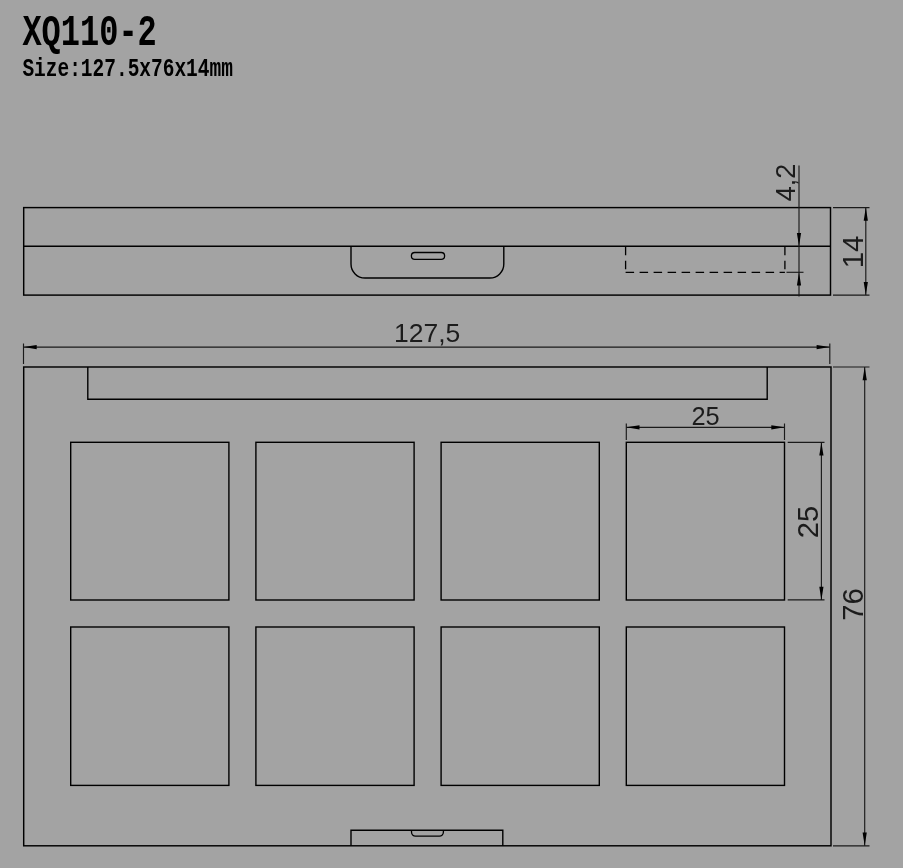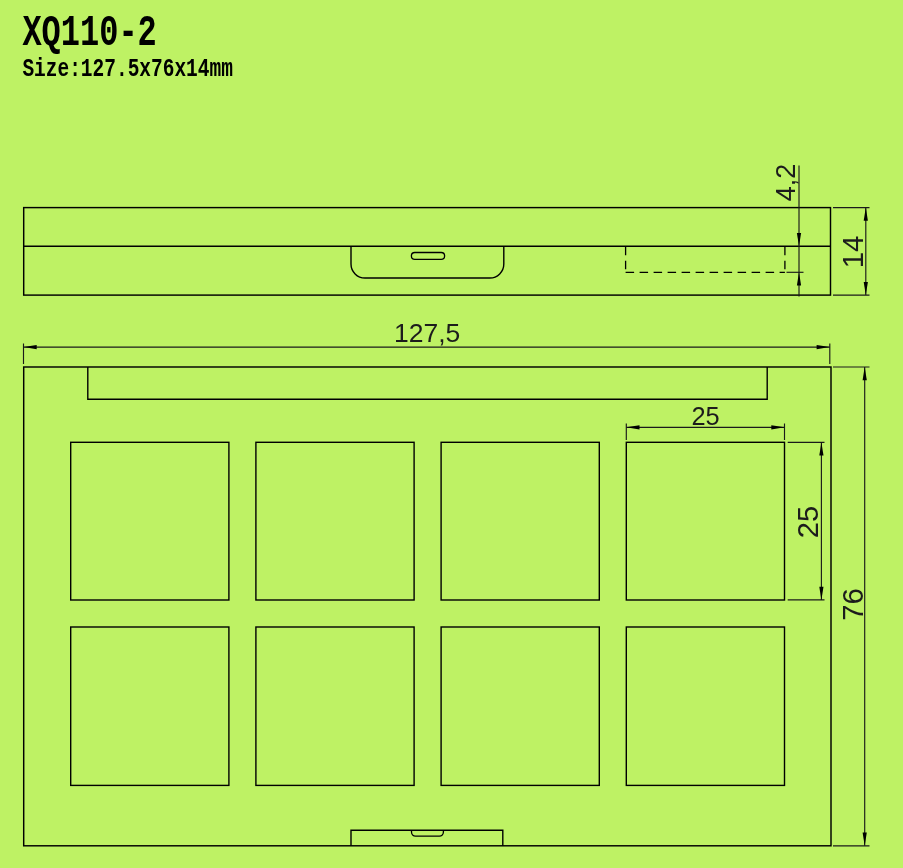--- a/index.html
+++ b/index.html
@@ -1,17 +1,17 @@
 <!DOCTYPE html>
 <html><head>
 <meta charset="utf-8">
 <title>XQ110-2</title>
 <style>
   html,body{margin:0;padding:0;background:#ffffff;}
-  .page{position:relative;width:903px;height:868px;background:#bef264;overflow:hidden;}
+  .page{position:relative;width:903px;height:868px;background:#a3a3a3;overflow:hidden;}
   svg{display:block;}
   text{font-family:"Liberation Sans",sans-serif;fill:#1c1c1c;}
   .ttl{font-family:"Liberation Mono",monospace;font-weight:bold;fill:#000;}
 </style>
 </head>
 <body>
 <div class="page">
 <svg width="903" height="868" viewBox="0 0 903 868">
 
 <g>

